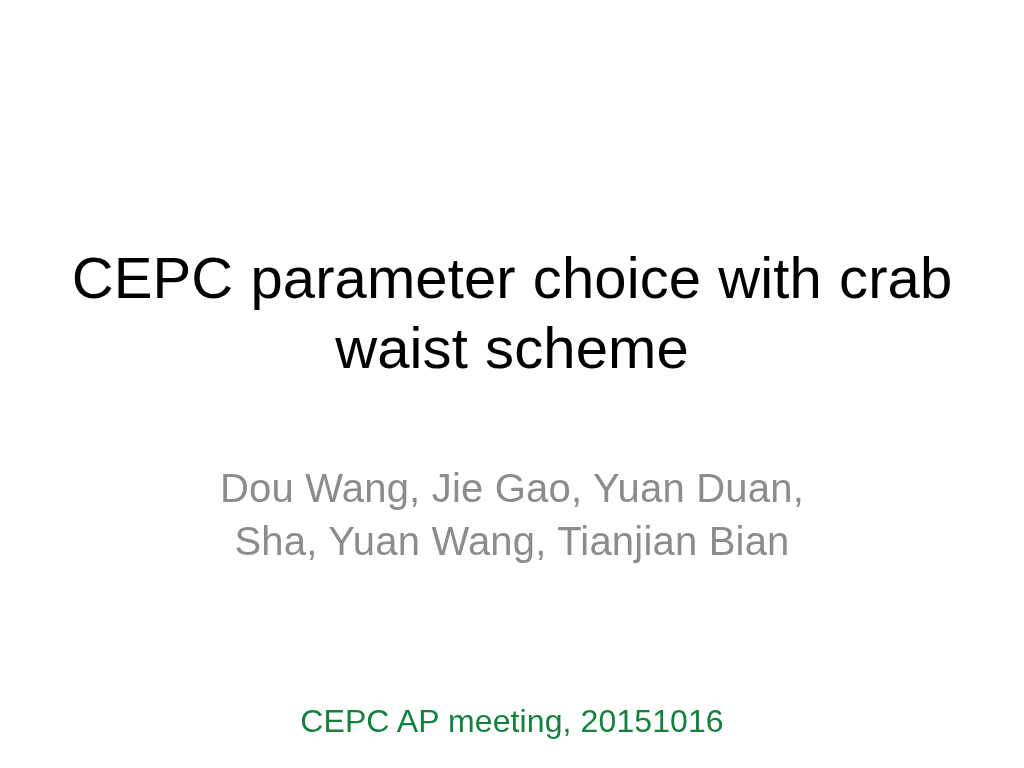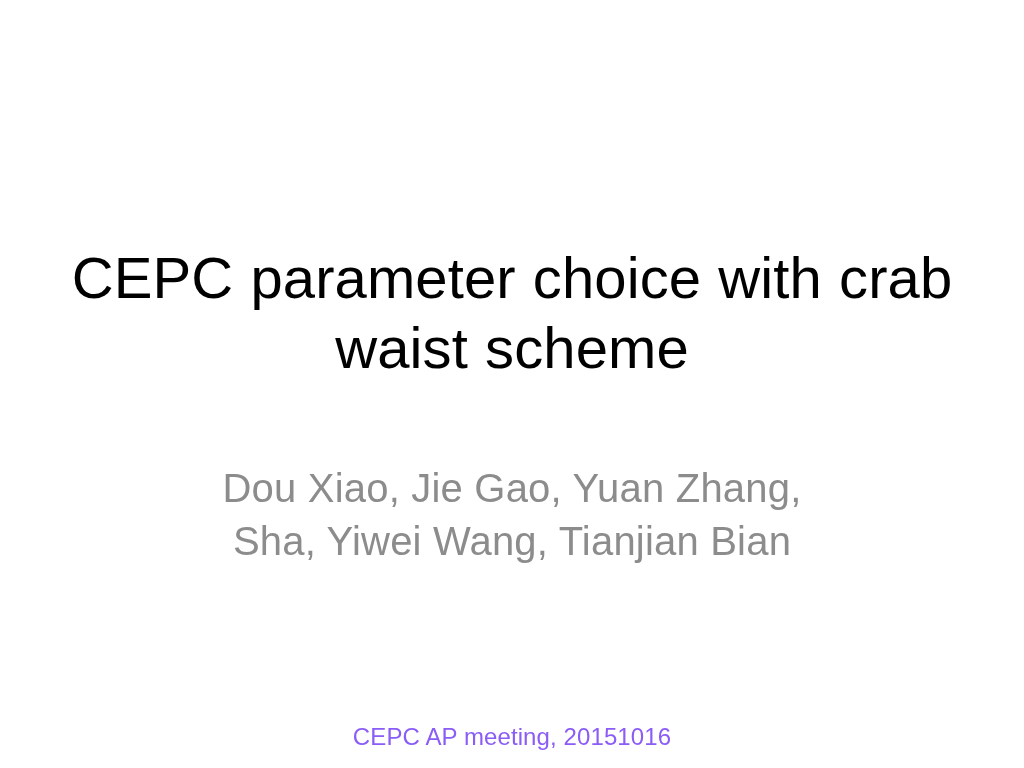--- a/index.html
+++ b/index.html
@@ -67,42 +67,42 @@
 
   
   .footer-block {
     position: absolute;
     left: 0;
     top: 706px;
     width: 1024px;
     text-align: center;
   }
   .footer-text {
-    margin: 16px;
+    margin: 0;
     padding: 0;
-    color: #8b5cf6;
+    color: #15803d;
     font-family: "Liberation Sans", "DejaVu Sans", sans-serif;
-    font-size: 24px;
+    font-size: 32px;
     font-weight: 400;
     line-height: 30px;
     letter-spacing: 0.1px;
     white-space: nowrap;
   }
 </style>
 </head>
 <body>
 
 <div class="slide">
 
   <div class="title-block">
     <h1 class="title-text">CEPC parameter choice with crab waist scheme</h1>
   </div>
 
   <div class="author-block">
-    <p class="author-line">Dou Xiao, Jie Gao, Yuan Zhang,</p>
-    <p class="author-line">Sha, Yiwei Wang, Tianjian Bian</p>
+    <p class="author-line">Dou Wang, Jie Gao, Yuan Duan,</p>
+    <p class="author-line">Sha, Yuan Wang, Tianjian Bian</p>
   </div>
 
   <div class="footer-block">
     <p class="footer-text">CEPC AP meeting, 20151016</p>
   </div>
 
 </div>
 
 </body></html>

